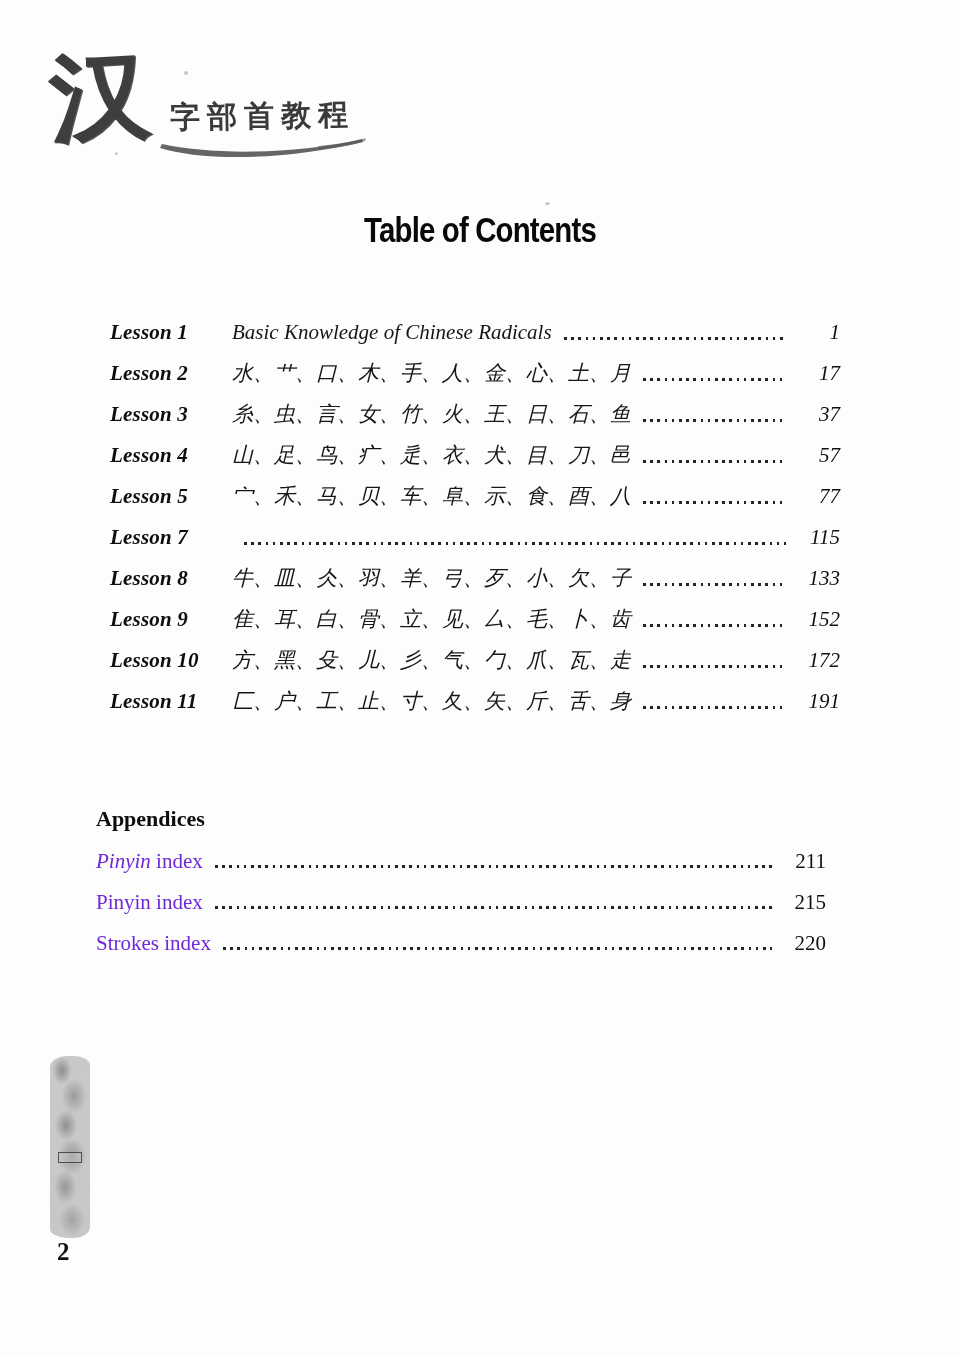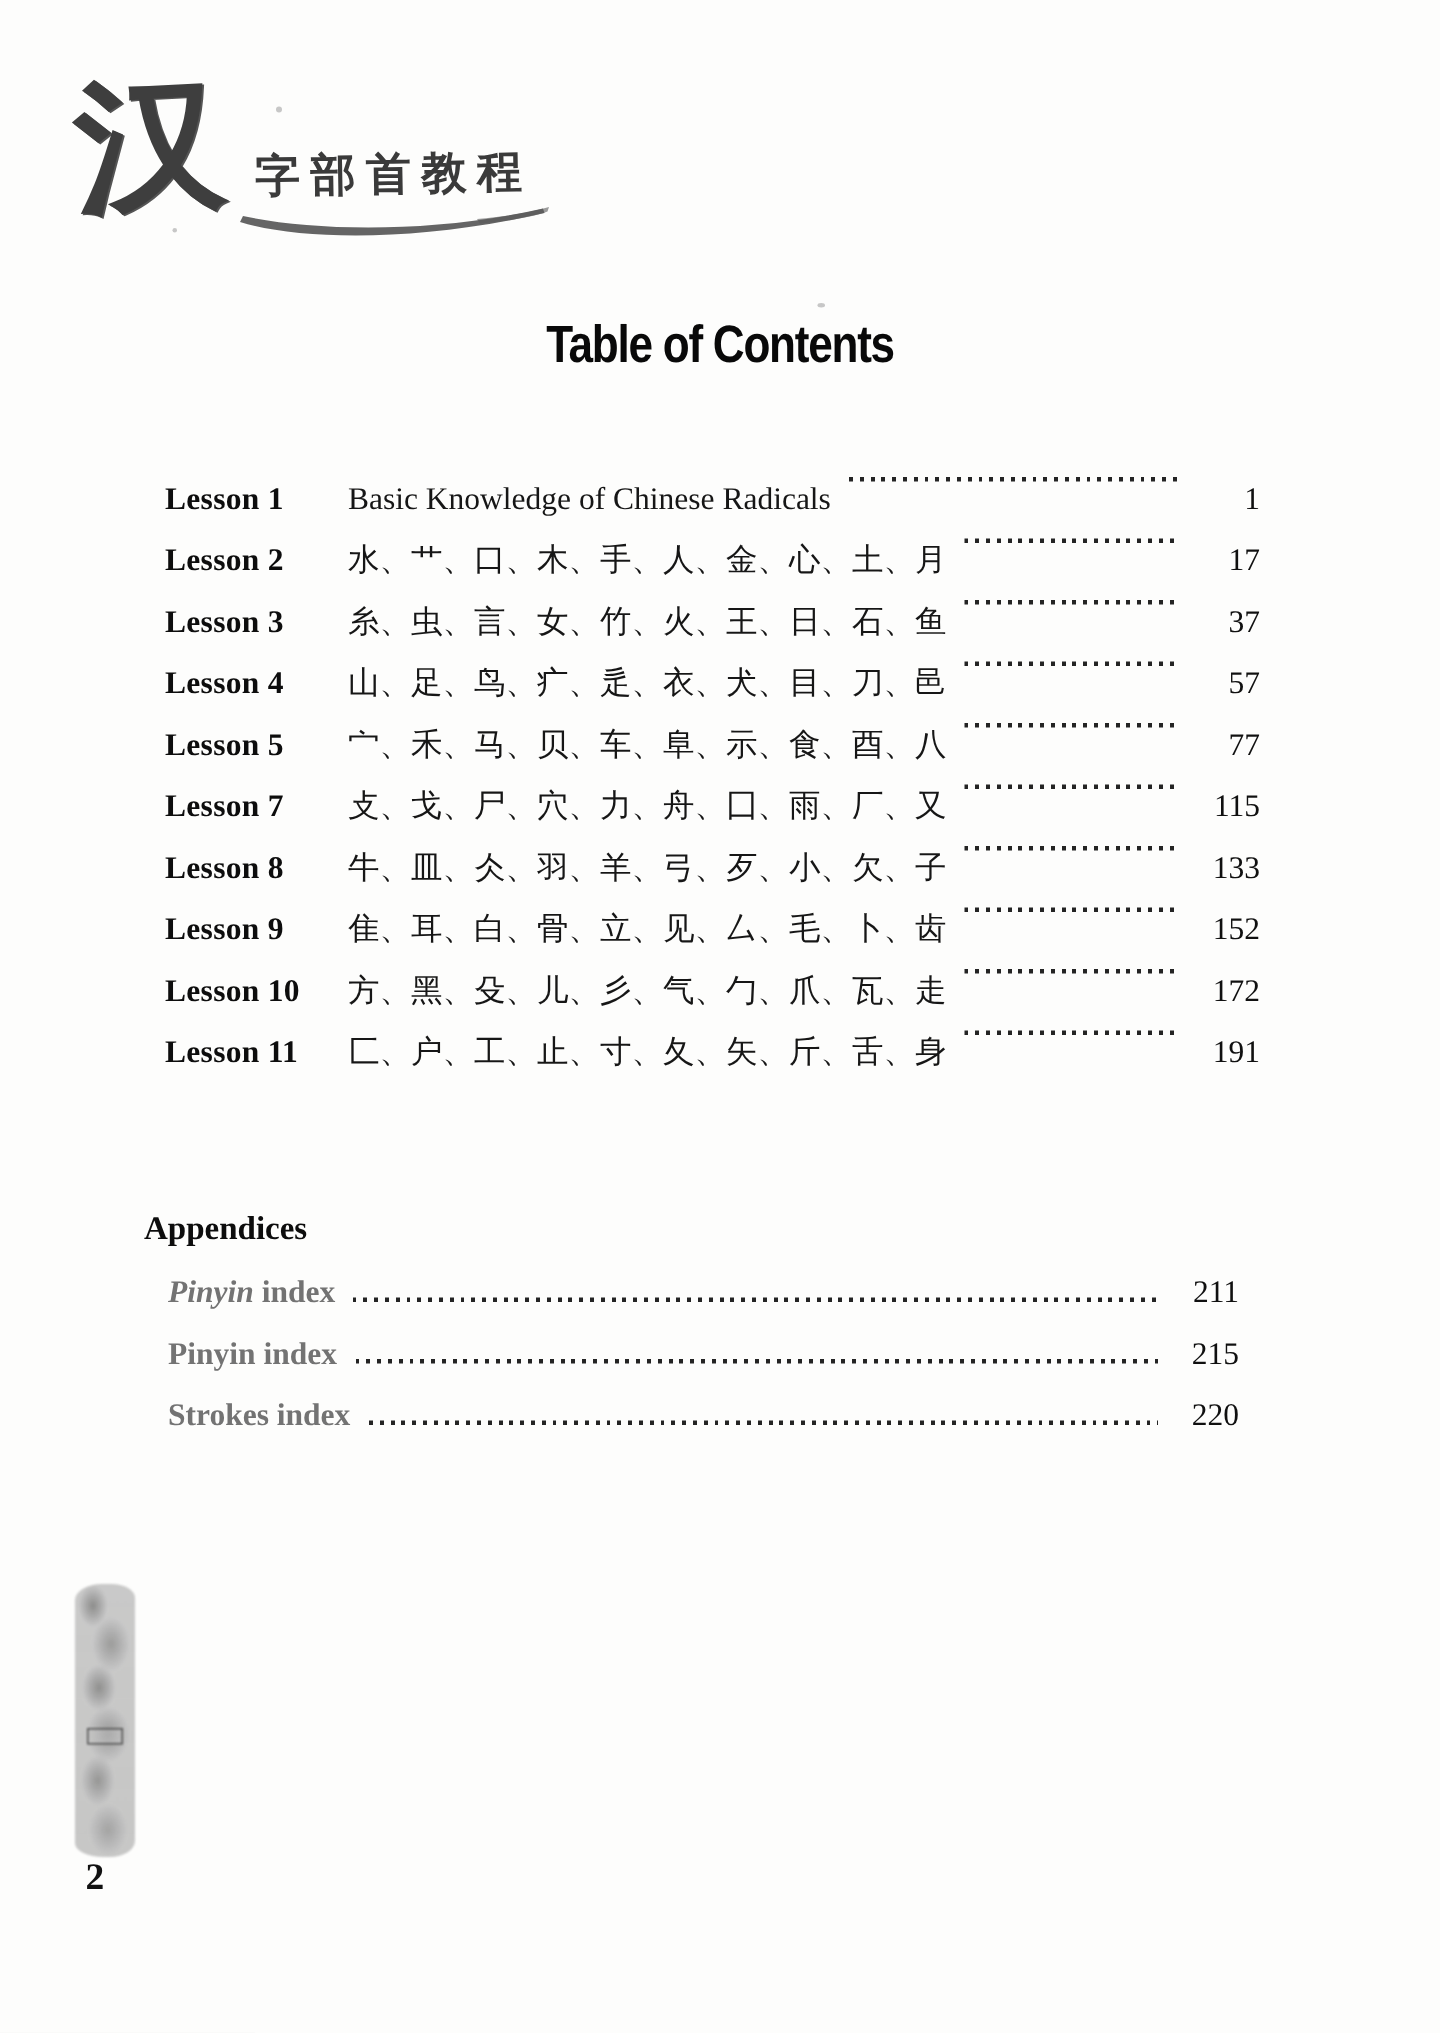--- a/index.html
+++ b/index.html
@@ -54,36 +54,36 @@
   .doc-title{
     position:absolute;left:0;top:210px;width:100%;
     text-align:center;
     font-family:"Liberation Sans","DejaVu Sans",sans-serif;
     font-weight:bold;font-size:35px;letter-spacing:-1px;
     transform:scaleX(.84);
     color:#090909;
   }
   
   .toc{position:absolute;left:110px;top:318px;width:730px;}
-  .toc-row{display:flex;align-items:flex-start;line-height:28px;margin-bottom:13px;}
+  .toc-row{display:flex;align-items:flex-end;line-height:28px;margin-bottom:13px;font-style:italic;}
   .lesson-label{
     flex:0 0 122px;font-weight:bold;font-size:21px;letter-spacing:.2px;color:#0d0d0d;
   }
   .lesson-content{font-size:21px;white-space:nowrap;color:#161616;}
   .lesson-content.cjk{font-size:21px;letter-spacing:0;}
   .leader{
     flex:1 1 auto;height:3px;margin:0 10px 6px 12px;min-width:30px;
     background-image:repeating-linear-gradient(to right,#242424 0 2.6px,transparent 2.6px 7.2px);
   }
   .page-ref{flex:0 0 44px;text-align:right;font-size:21px;color:#101010;}
   
   .appendices{position:absolute;left:96px;top:806px;width:730px;}
   .app-heading{font-weight:bold;font-size:22px;margin-bottom:16px;color:#0d0d0d;}
   .app-row{display:flex;align-items:baseline;line-height:26px;margin-bottom:15px;}
-  .app-label{font-weight:bold;font-size:21px;white-space:nowrap;color:#737373;margin-left:16px;}
+  .app-label{font-weight:normal;font-size:21px;white-space:nowrap;color:#6d28d9;}
   .app-label .em{font-style:italic;}
   
   .folio{
     position:absolute;left:57px;top:1238px;
     font-weight:bold;font-size:25px;color:#111;
   }
 </style>
 </head>
 <body>
 
@@ -133,21 +133,20 @@
       <span class="page-ref">57</span>
     </div>
     <div class="toc-row">
       <span class="lesson-label">Lesson 5</span>
       <span class="lesson-content cjk">宀、禾、马、贝、车、阜、示、食、酉、八</span>
       <span class="leader"></span>
       <span class="page-ref">77</span>
     </div>
     <div class="toc-row">
       <span class="lesson-label">Lesson 7</span>
-      <span class="lesson-content cjk">攴、戈、尸、穴、力、舟、囗、雨、厂、又</span>
       <span class="leader"></span>
       <span class="page-ref">115</span>
     </div>
     <div class="toc-row">
       <span class="lesson-label">Lesson 8</span>
       <span class="lesson-content cjk">牛、皿、仌、羽、羊、弓、歹、小、欠、子</span>
       <span class="leader"></span>
       <span class="page-ref">133</span>
     </div>
     <div class="toc-row">

